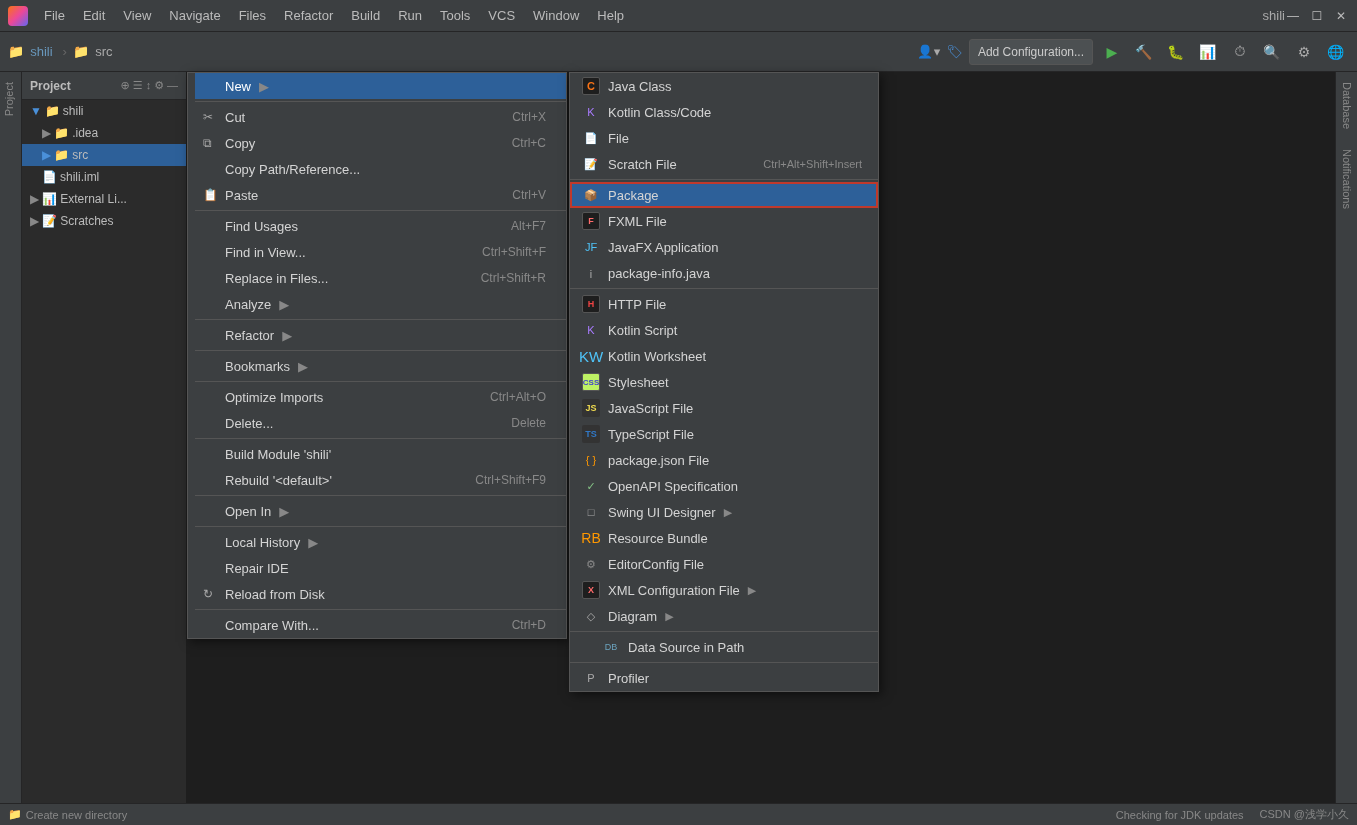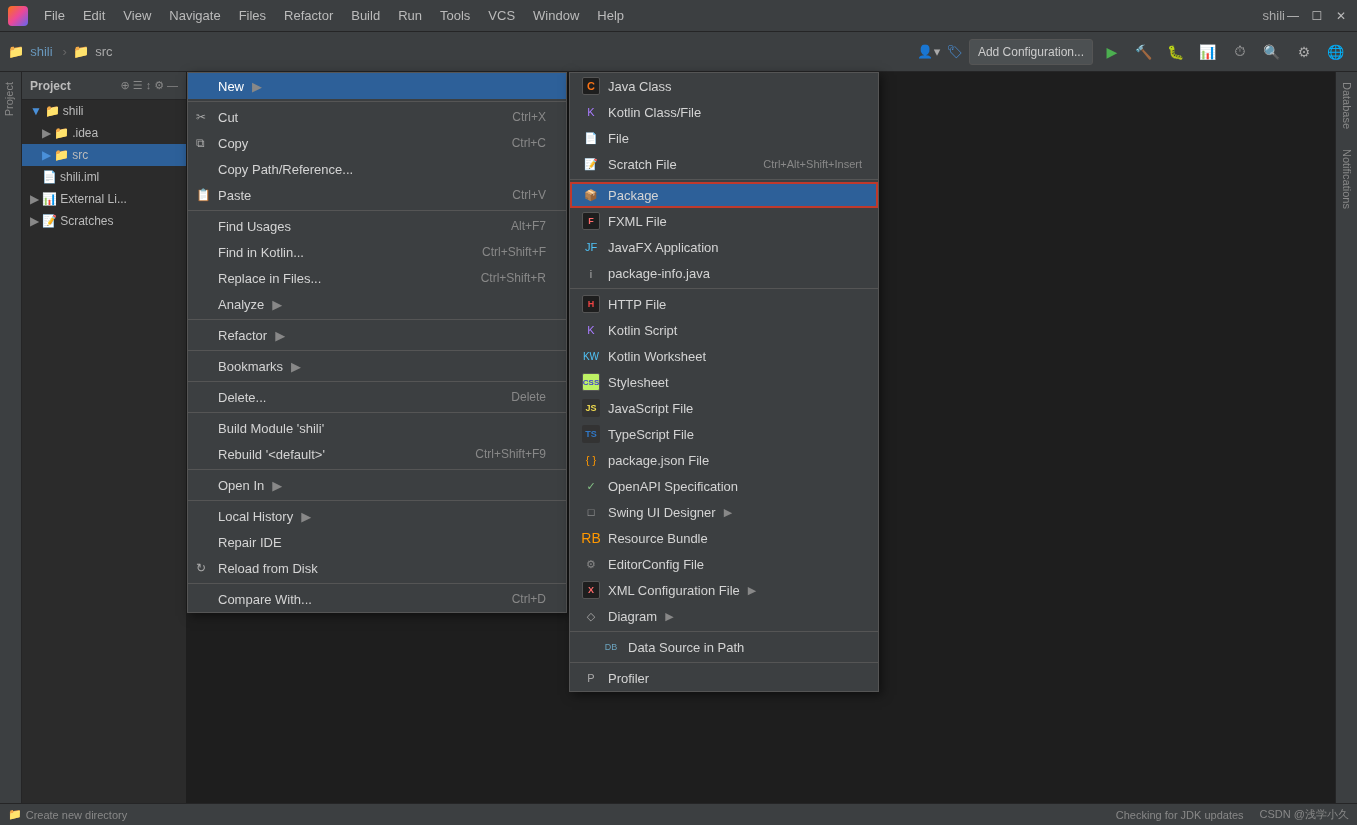--- a/index.html
+++ b/index.html
@@ -176,20 +176,21 @@
 
     
     .context-menu {
       position: absolute;
       background: #3c3f41;
       border: 1px solid #555;
       box-shadow: 3px 3px 10px rgba(0,0,0,0.5);
       min-width: 380px;
       z-index: 100;
       font-size: 13px;
+      padding-left: 7px;
     }
     .context-menu-item {
       display: flex;
       align-items: center;
       padding: 4px 20px 4px 30px;
       cursor: pointer;
       color: #d4d4d4;
       height: 26px;
       position: relative;
     }
@@ -468,21 +469,21 @@
         <span class="item-icon">📋</span>
         <span>Paste</span>
         <span class="item-shortcut">Ctrl+V</span>
       </div>
       <div class="context-menu-separator"></div>
       <div class="context-menu-item">
         <span>Find Usages</span>
         <span class="item-shortcut">Alt+F7</span>
       </div>
       <div class="context-menu-item">
-        <span>Find in Kotlin...</span>
+        <span>Find in View...</span>
         <span class="item-shortcut">Ctrl+Shift+F</span>
       </div>
       <div class="context-menu-item">
         <span>Replace in Files...</span>
         <span class="item-shortcut">Ctrl+Shift+R</span>
       </div>
       <div class="context-menu-item">
         <span>Analyze</span>
         <span class="item-arrow">▶</span>
       </div>
@@ -491,20 +492,24 @@
         <span>Refactor</span>
         <span class="item-arrow">▶</span>
       </div>
       <div class="context-menu-separator"></div>
       <div class="context-menu-item">
         <span>Bookmarks</span>
         <span class="item-arrow">▶</span>
       </div>
       <div class="context-menu-separator"></div>
       <div class="context-menu-item">
+        <span>Optimize Imports</span>
+        <span class="item-shortcut">Ctrl+Alt+O</span>
+      </div>
+      <div class="context-menu-item">
         <span>Delete...</span>
         <span class="item-shortcut">Delete</span>
       </div>
       <div class="context-menu-separator"></div>
       <div class="context-menu-item">
         <span>Build Module 'shili'</span>
       </div>
       <div class="context-menu-item">
         <span>Rebuild '&lt;default&gt;'</span>
         <span class="item-shortcut">Ctrl+Shift+F9</span>
@@ -533,21 +538,21 @@
       </div>
     </div>
 
     <div class="submenu" style="top: 0px; left: 382px;">
       <div class="submenu-item">
         <div class="sub-icon icon-java">C</div>
         <span>Java Class</span>
       </div>
       <div class="submenu-item">
         <div class="sub-icon icon-kotlin">K</div>
-        <span>Kotlin Class/File</span>
+        <span>Kotlin Class/Code</span>
       </div>
       <div class="submenu-item">
         <div class="sub-icon icon-file">📄</div>
         <span>File</span>
       </div>
       <div class="submenu-item">
         <div class="sub-icon icon-scratch">📝</div>
         <span>Scratch File</span>
         <span class="item-shortcut">Ctrl+Alt+Shift+Insert</span>
       </div>
@@ -571,21 +576,21 @@
       <div class="submenu-separator"></div>
       <div class="submenu-item">
         <div class="sub-icon" style="color:#e44;font-weight:bold;font-size:9px;background:#1e1e1e;border:1px solid #555;border-radius:2px;">H</div>
         <span>HTTP File</span>
       </div>
       <div class="submenu-item">
         <div class="sub-icon" style="color:#a97bff;">K</div>
         <span>Kotlin Script</span>
       </div>
       <div class="submenu-item">
-        <div class="sub-icon" style="color:#4fc3f7;font-size:10px;">KW</div>
+        <div class="sub-icon" style="color:#4fc3f7;font-size:15px;">KW</div>
         <span>Kotlin Worksheet</span>
       </div>
       <div class="submenu-item">
         <div class="sub-icon" style="color:#4444cc;font-size:8px;font-weight:bold;background:#bef264;border:1px solid #555;border-radius:2px;">CSS</div>
         <span>Stylesheet</span>
       </div>
       <div class="submenu-item">
         <div class="sub-icon" style="color:#f0db4f;font-size:9px;font-weight:bold;background:#333;border-radius:2px;">JS</div>
         <span>JavaScript File</span>
       </div>

